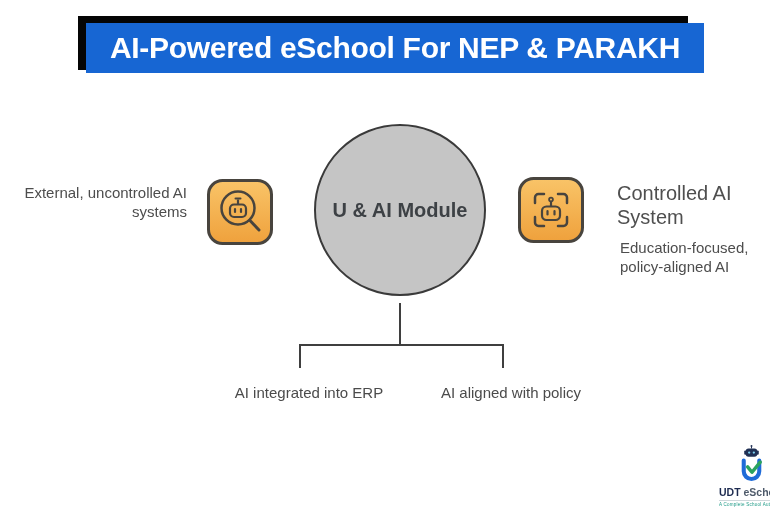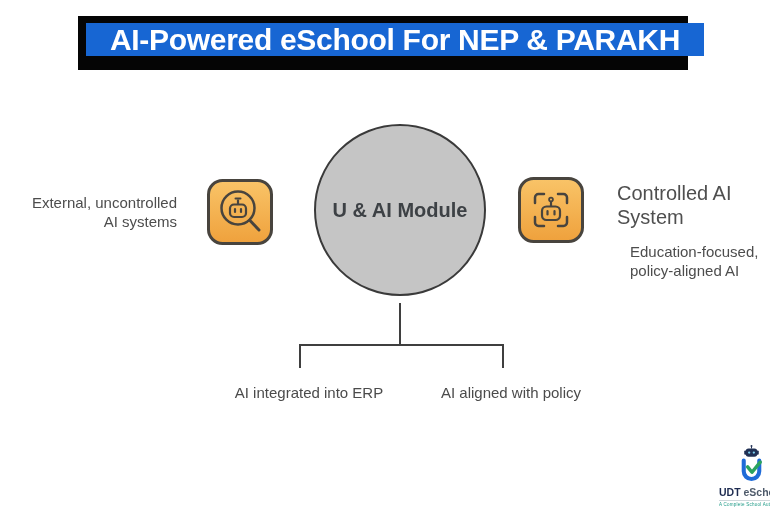--- a/index.html
+++ b/index.html
@@ -5,40 +5,40 @@
   html,body{margin:0;padding:0;background:#ffffff;}
   .canvas{
     position:relative;width:770px;height:513px;background:#ffffff;overflow:hidden;
     font-family:"Liberation Sans", sans-serif;
   }
   
   .banner-shadow{
     position:absolute;left:78px;top:16px;width:610px;height:54px;background:#050505;
   }
   .banner{
-    position:absolute;left:86px;top:23px;width:618px;height:33px;background:#1766d3;
+    position:absolute;left:86px;top:23px;width:618px;height:50px;background:#1766d3;
     display:flex;align-items:center;justify-content:center;
     color:#ffffff;font-size:30px;font-weight:700;letter-spacing:-0.3px;white-space:nowrap;
   }
   
   .circle{
     position:absolute;left:314px;top:124px;width:172px;height:172px;border-radius:50%;
     background:#c5c5c5;border:2px solid #3a3a3a;box-sizing:border-box;
     display:flex;align-items:center;justify-content:center;
   }
   .circle-label{font-size:20px;font-weight:700;color:#3d4145;}
   
   .left-block{
     position:absolute;left:15px;top:180px;width:175px;text-align:right;
   }
   .right-block{
     position:absolute;left:617px;top:181px;width:160px;text-align:left;
   }
   .node-heading{font-size:20px;color:#4f4f4f;line-height:1.2;margin:0 0 9px 0;font-weight:400;}
-  .node-subtext{font-size:15px;color:#4d4d4d;line-height:1.28;margin:13px;}
+  .node-subtext{font-size:15px;color:#4d4d4d;line-height:1.28;margin:3px;}
   
   .icon-box{position:absolute;width:66px;height:66px;}
   .icon-left{left:207px;top:179px;}
   .icon-right{left:518px;top:177px;}
   
   .cline{position:absolute;background:#3f3f3f;}
   .stem{left:399px;top:303px;width:2px;height:42px;}
   .hline{left:299px;top:344px;width:205px;height:2px;}
   .drop-l{left:299px;top:344px;width:2px;height:24px;}
   .drop-r{left:502px;top:344px;width:2px;height:24px;}

